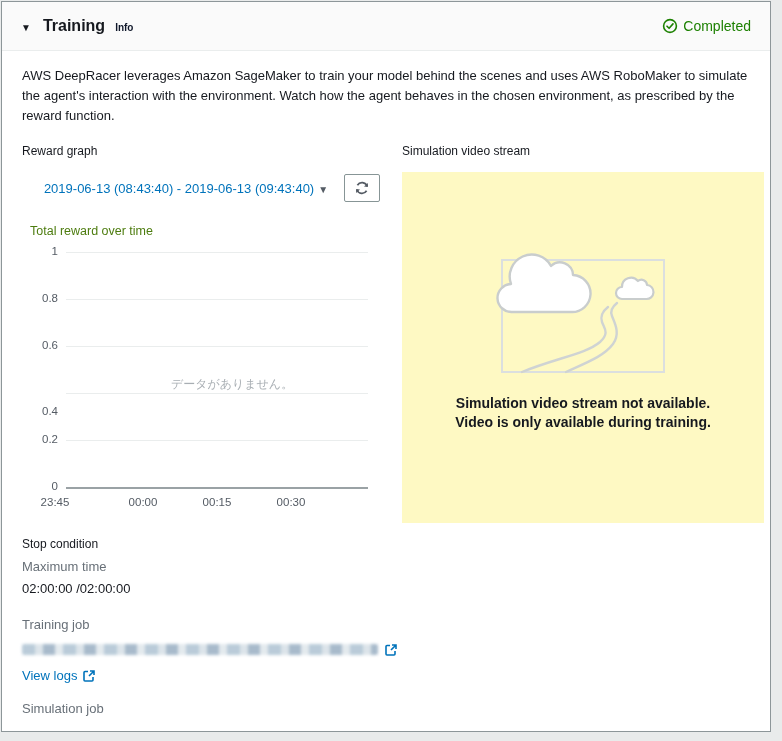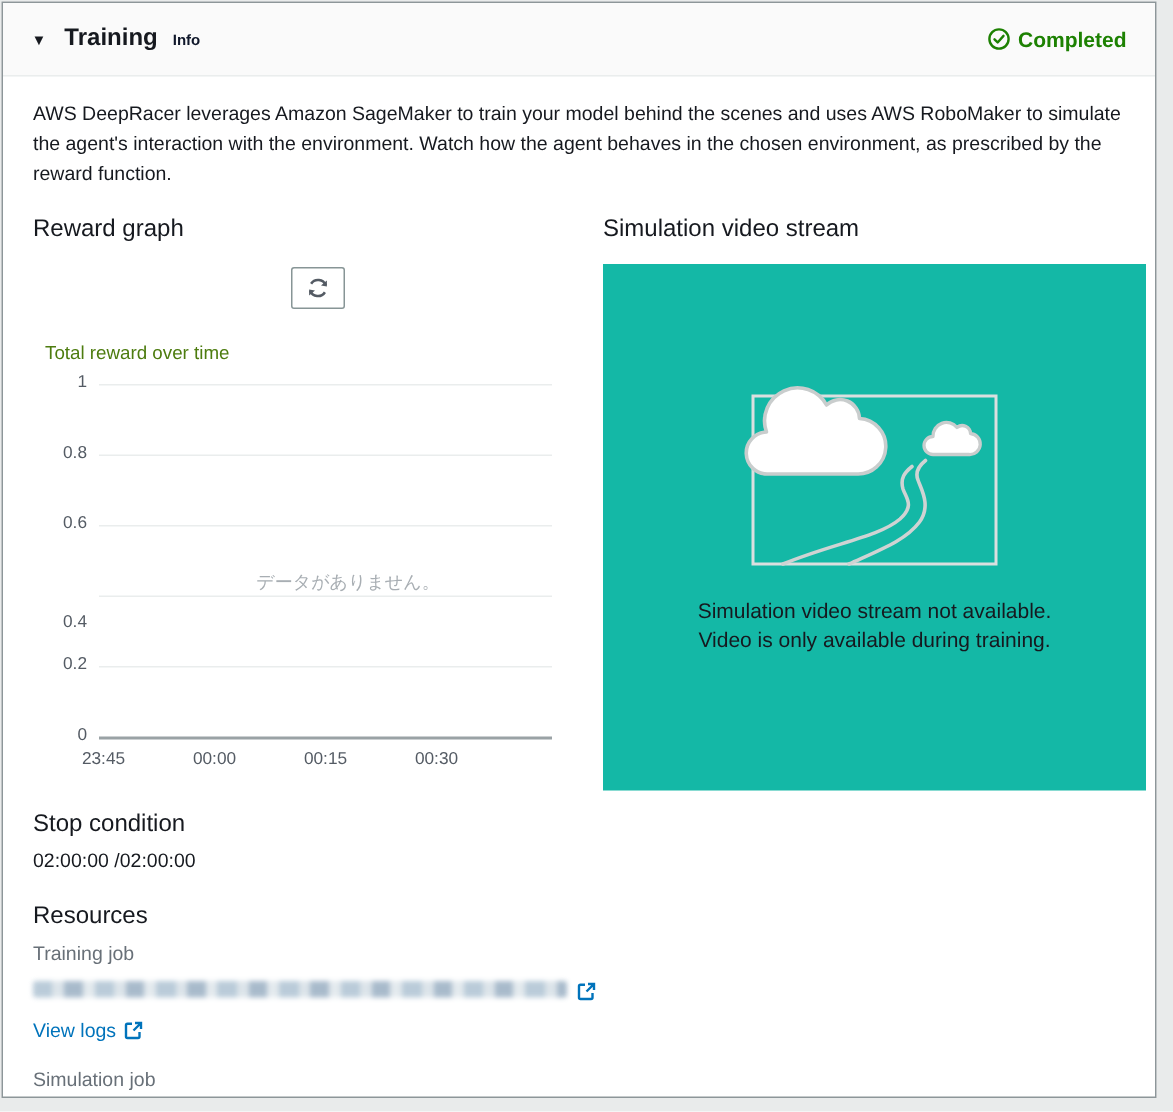--- a/index.html
+++ b/index.html
@@ -6,48 +6,48 @@
   html,body { width:782px; height:741px; }
   body { background:#e9ebeb; font-family:"Liberation Sans", sans-serif; color:#16191f; }
   .card { position:relative; width:770px; height:731px; margin:1px 0 0 1px; background:#fff; border:1px solid #8d9699; }
 
   
   .hdr { height:49px; background:#fafafa; border-bottom:1px solid #eaeded; display:flex; align-items:center; justify-content:space-between; padding:0 19px; }
   .hdr-left { display:flex; align-items:baseline; gap:10px; }
   .tri { font-size:10px; color:#16191f; margin-right:2px; }
   .hdr-title { font-size:16px; font-weight:700; }
   .info-link { font-size:10px; color:#0f172a; text-decoration:none; font-weight:700; cursor:pointer; }
-  .status { display:flex; align-items:center; gap:5px; color:#1d8102; font-size:14px; font-weight:700; }
+  .status { display:flex; align-items:center; gap:5px; color:#1d8102; font-size:14px; font-weight:400; }
 
   
   .content { padding:15px 20px 0 20px; }
   .desc { font-size:13px; line-height:1.55; color:#16191f; margin-bottom:18px; max-width:742px; }
   .cols { display:flex; }
   .col-left { width:380px; flex:0 0 380px; }
   .col-right { flex:1; }
-  h2.sec { font-size:16px; font-weight:500; color:#16191f; }
+  h2.sec { font-size:12px; font-weight:500; color:#16191f; }
 
   
   .date-row { display:flex; align-items:center; justify-content:center; gap:16px; margin-top:16px; height:28px; }
   .date-link { font-size:13px; color:#0073bb; text-decoration:none; cursor:pointer; }
   .caret { color:#545b64; font-size:10px; margin-left:4px; }
   .refresh-btn { width:36px; height:28px; background:#fff; border:1px solid #879596; border-radius:2px; display:flex; align-items:center; justify-content:center; cursor:pointer; }
 
   
   .chart-title { font-size:12.5px; color:#4d7c0f; margin:22px 0 2px 8px; }
   .plot { position:relative; width:348px; height:272px; margin-top:6px; }
   .gridline { position:absolute; left:44px; right:2px; height:1px; background:#eaeded; }
   .gridline.zero { background:#9aa2a5; height:2px; }
   .ytick { position:absolute; left:0; width:36px; text-align:right; font-size:11.5px; color:#545b64; }
   .xtick { position:absolute; top:252px; width:50px; text-align:center; font-size:11.5px; color:#545b64; }
   .nodata { position:absolute; left:70px; width:280px; top:132px; text-align:center; font-size:12px; color:#a8aeb3; }
 
   
   .col-right h2.sec { margin-bottom:14px; }
-  .video-box { width:362px; height:351px; background:#14b8a6; position:relative; }
+  .video-box { width:362px; height:351px; background:#fef9c3; position:relative;font-weight:bold; }
   .illus { position:absolute; left:92px; top:78px; }
   .vid-msg { position:absolute; top:222px; left:0; right:0; text-align:center; font-size:14px; color:#16191f; line-height:1.35; }
 
   
   .section { margin-top:14px; }
   .sub-label { font-size:13px; color:#687078; margin-top:8px; }
   .sub-value { font-size:13px; color:#16191f; margin-top:7px; }
   .res-row { display:flex; align-items:center; gap:6px; margin-top:9px; }
   .redacted { display:inline-block; height:11px; border-radius:2px;
       background:repeating-linear-gradient(90deg,#a9bfd0 0 13px,#d4dee5 13px 21px,#93aabf 21px 33px,#dde5ea 33px 41px);
@@ -78,20 +78,21 @@
 
   <div class="content">
     <p class="desc">AWS DeepRacer leverages Amazon SageMaker to train your model behind the scenes and uses AWS RoboMaker to simulate the agent's interaction with the environment. Watch how the agent behaves in the chosen environment, as prescribed by the reward function.</p>
 
     <div class="cols">
 
       <div class="col-left">
         <h2 class="sec">Reward graph</h2>
 
         <div class="date-row">
+          <a class="date-link"><span>2019-06-13 (08:43:40) - 2019-06-13 (09:43:40)</span><span class="caret">▼</span></a>
           <button class="refresh-btn">
             <svg width="16" height="16" viewBox="0 0 16 16">
               <path d="M13.2 6.2 A5.5 5.5 0 0 0 3.4 5.2" fill="none" stroke="#545b64" stroke-width="1.7"></path>
               <path d="M2.8 9.8 A5.5 5.5 0 0 0 12.6 10.8" fill="none" stroke="#545b64" stroke-width="1.7"></path>
               <polygon points="13.9,3 13.9,7 10,6.4" fill="#545b64"></polygon>
               <polygon points="2.1,13 2.1,9 6,9.6" fill="#545b64"></polygon>
             </svg>
           </button>
         </div>
 
@@ -103,21 +104,21 @@
             <div class="gridline" style="top: 55px;"></div>
             <div class="ytick" style="top: 48px;">0.8</div>
             <div class="gridline" style="top: 102px;"></div>
             <div class="ytick" style="top: 95px;">0.6</div>
             <div class="gridline" style="top: 149px;"></div>
             <div class="ytick" style="top: 142px; margin-top: 19px;">0.4</div>
             <div class="gridline" style="top: 196px;"></div>
             <div class="ytick" style="top: 189px;">0.2</div>
             <div class="gridline zero" style="top: 243px;"></div>
             <div class="ytick" style="top: 236px;">0</div>
-            <div class="xtick" style="left: 22px;">23:45</div>
+            <div class="xtick" style="left: 8px;">23:45</div>
             <div class="xtick" style="left: 96px;">00:00</div>
             <div class="xtick" style="left: 170px;">00:15</div>
             <div class="xtick" style="left: 244px;">00:30</div>
           </div>
       </div>
 
       <div class="col-right">
         <h2 class="sec">Simulation video stream</h2>
         <div class="video-box">
           <svg class="illus" width="180" height="132" viewBox="0 0 180 132">
@@ -133,25 +134,25 @@
           <div class="vid-msg">
             <div>Simulation video stream not available.</div>
             <div>Video is only available during training.</div>
           </div>
         </div>
       </div>
     </div>
 
     <div class="section">
       <h2 class="sec">Stop condition</h2>
+      <div class="sub-label">Maximum time</div>
       <div class="sub-value">02:00:00 /02:00:00</div>
     </div>
 
     <div class="section" style="margin-top:21px;">
-      <h2 class="sec">Resources</h2>
       <div class="sub-label">Training job</div>
 
       <div class="res-row">
         <a><span class="redacted long"></span></a>
         <svg width="14" height="14" viewBox="0 0 14 14">
           <path d="M6 2.5 H3 a1 1 0 0 0 -1 1 V11 a1 1 0 0 0 1 1 H10 a1 1 0 0 0 1 -1 V8" fill="none" stroke="#0073bb" stroke-width="1.6"></path>
           <path d="M8 2 h4 v4 M12 2 L7 7" fill="none" stroke="#0073bb" stroke-width="1.6"></path>
         </svg>
       </div>
 

